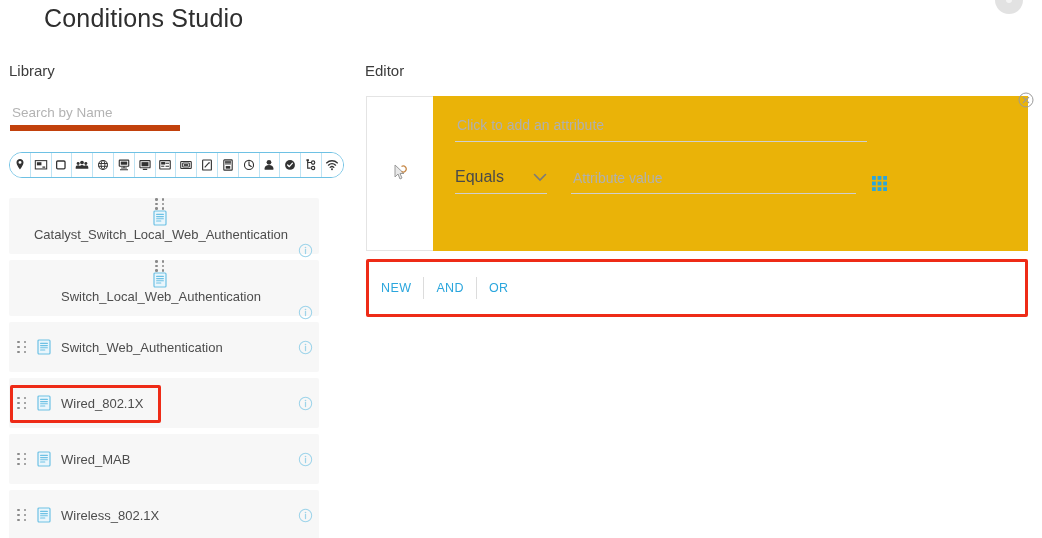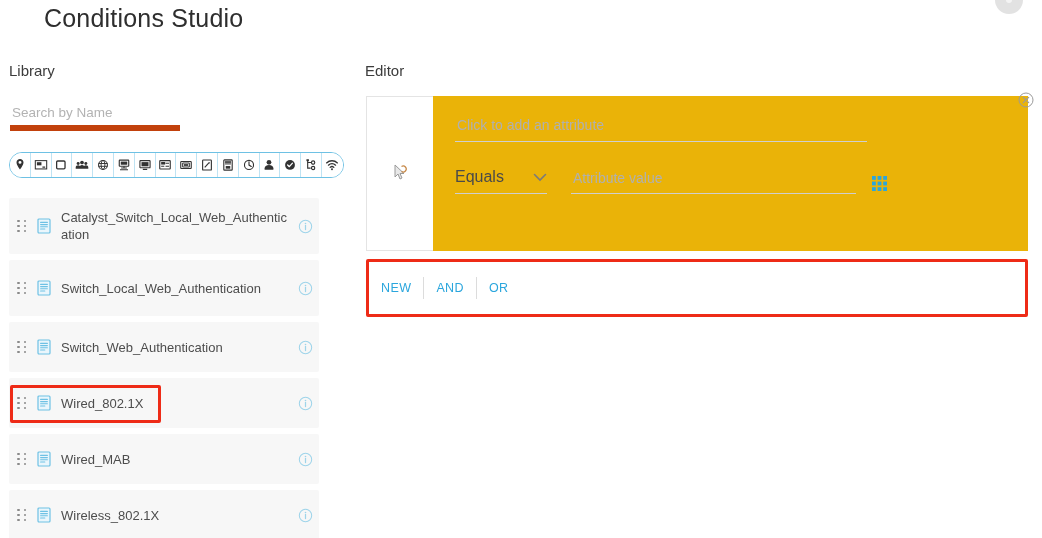--- a/index.html
+++ b/index.html
@@ -61,21 +61,21 @@
   .icon-cell:last-child { border-right: none; }
   .icon-cell svg { display: block; }
 
   
   .lib-list { position: absolute; left: 9px; top: 198px; width: 310px; }
   .lib-row {
     position: relative; background: #f7f7f7; border-radius: 2px;
     margin-bottom: 6px; display: flex; align-items: center;
     padding: 0 6px 0 8px; height: 50px;
   }
-  .lib-row.tall { height: 56px; }
+  .lib-row.tall { height: 56px; flex-direction: column; }
   .drag-handle {
     width: 11px; height: 13px; flex: 0 0 11px; margin-right: 9px;
     display: grid; grid-template-columns: 1fr 1fr; grid-template-rows: repeat(3,1fr);
     gap: 2px; align-content: center;
   }
   .drag-handle i { width: 2.6px; height: 2.6px; background: #8a8a8a; border-radius: 50%; display:block; }
   .doc-icon { flex: 0 0 14px; margin-right: 10px; line-height: 0; }
   .lib-label {
     flex: 1 1 auto; font-size: 13px; color: #4d4d4d; line-height: 17px;
     word-break: break-all; padding-right: 8px;

